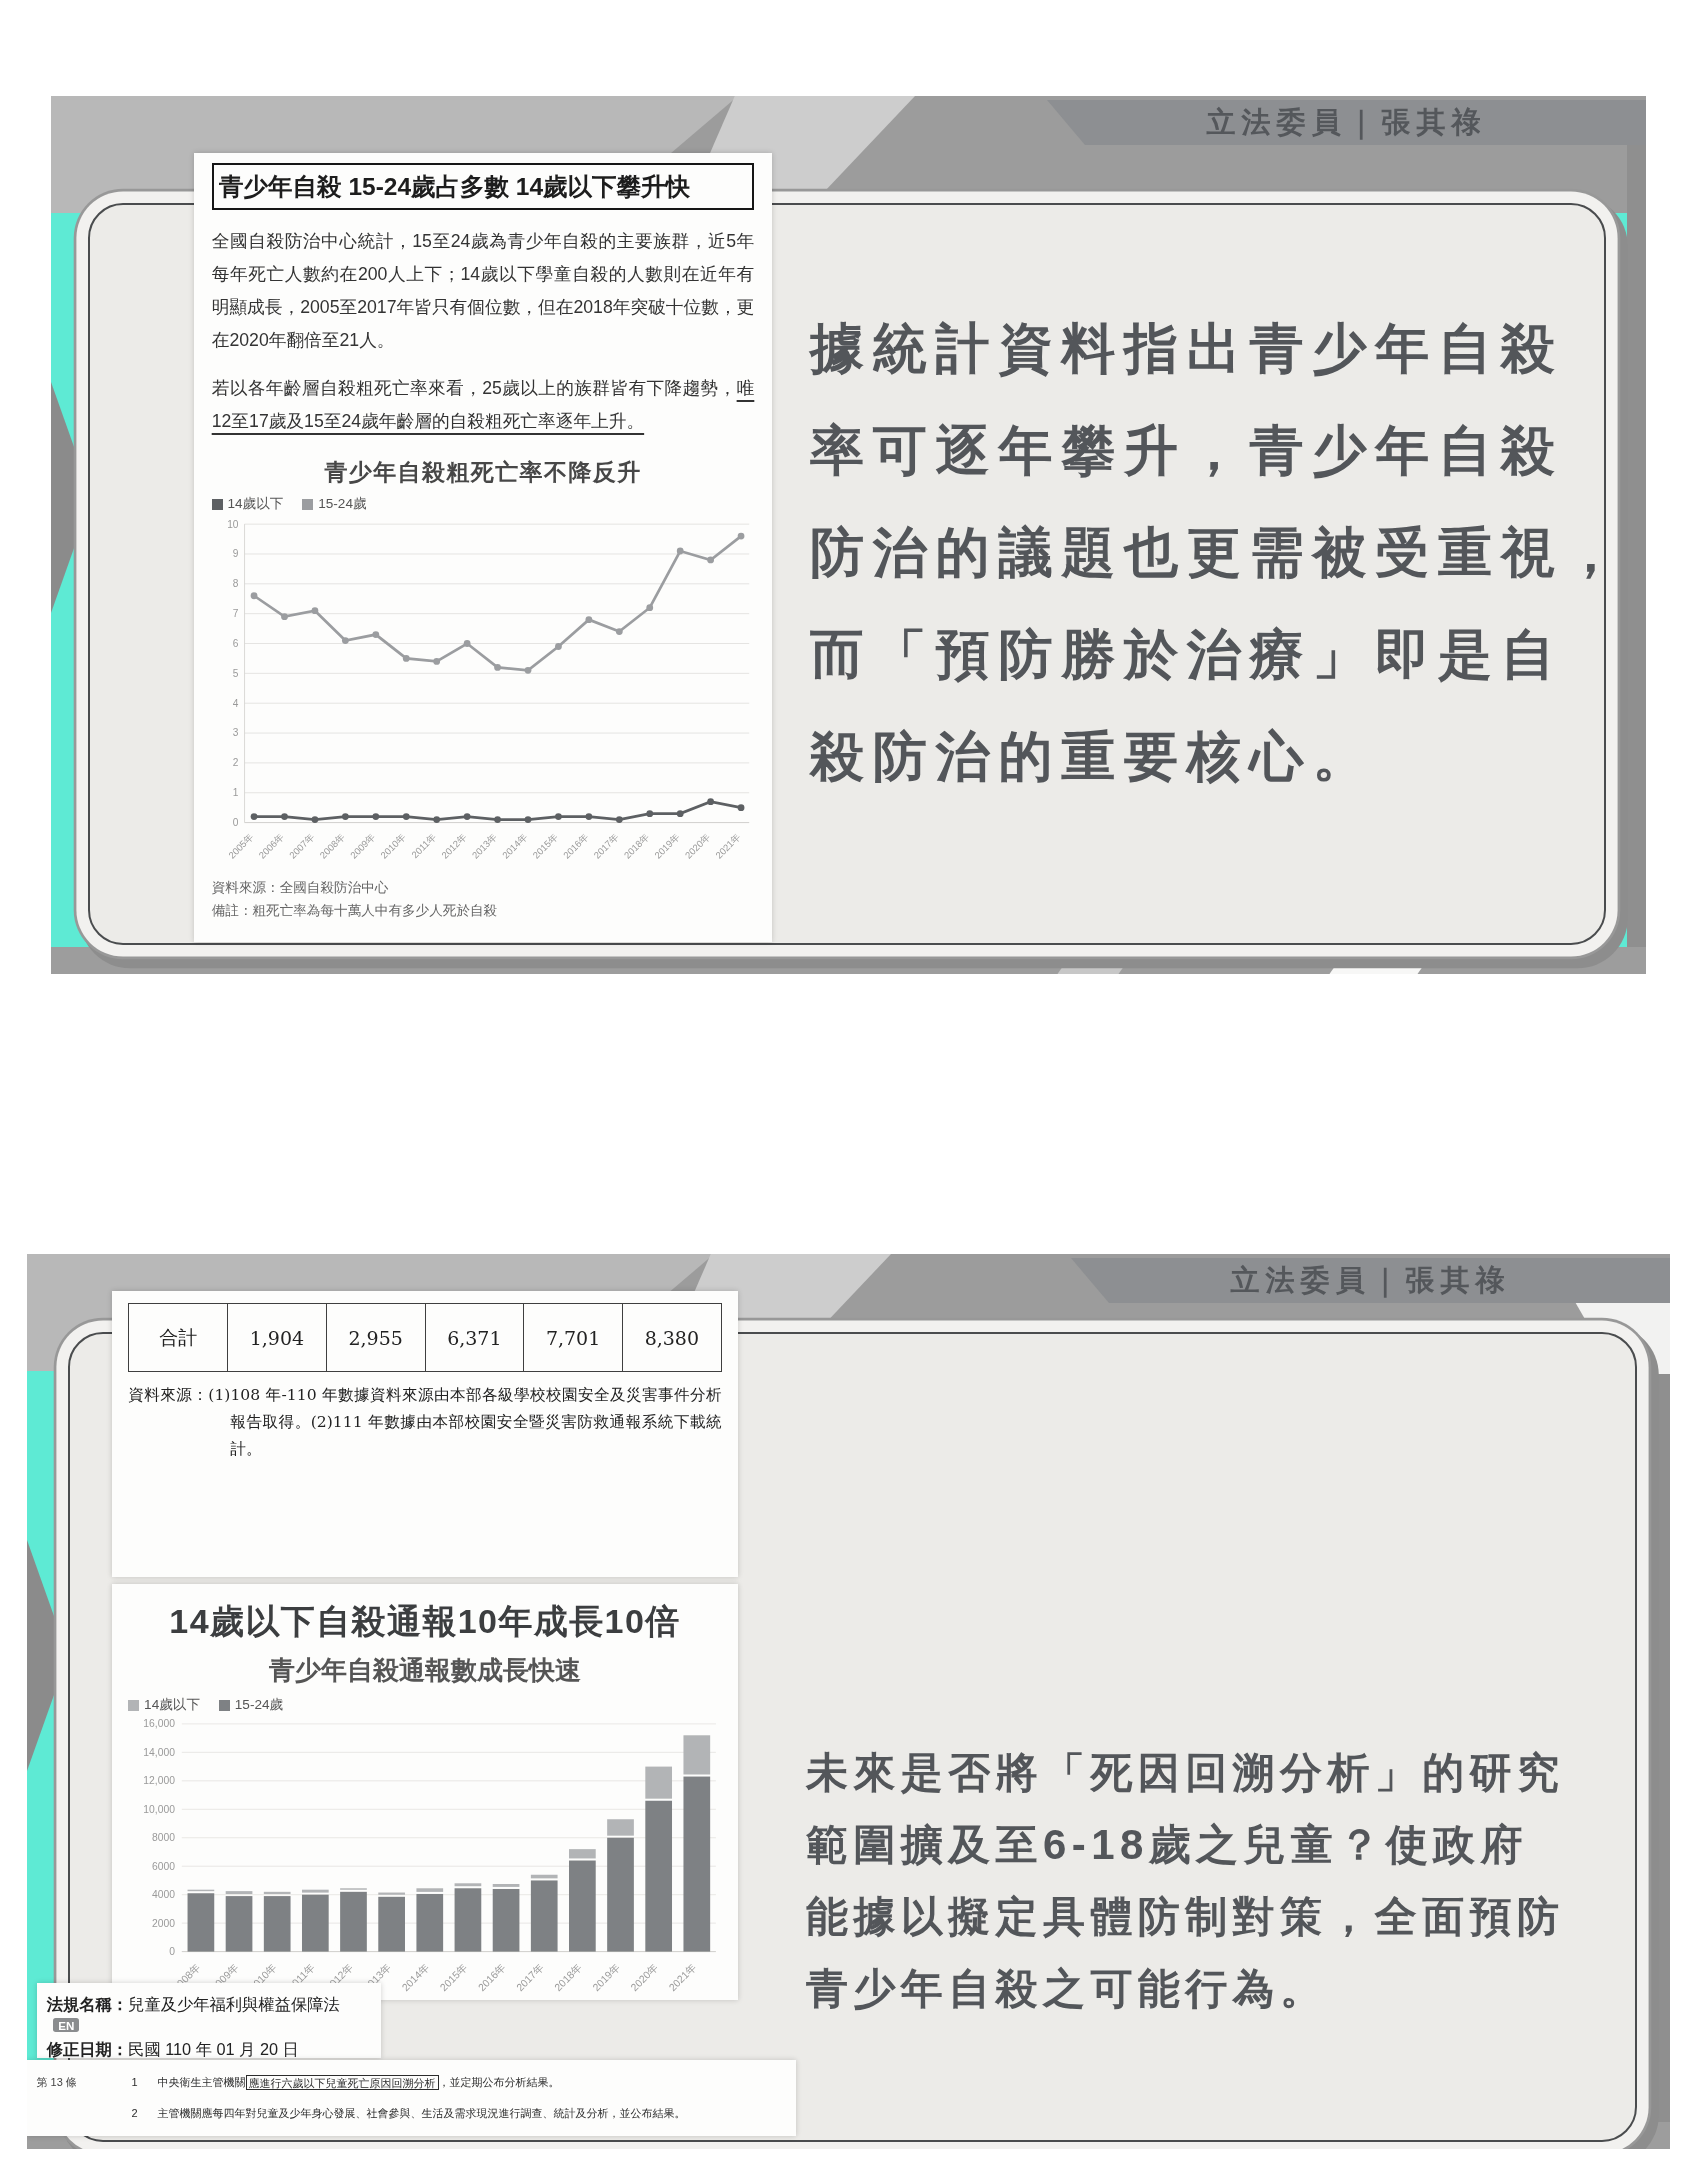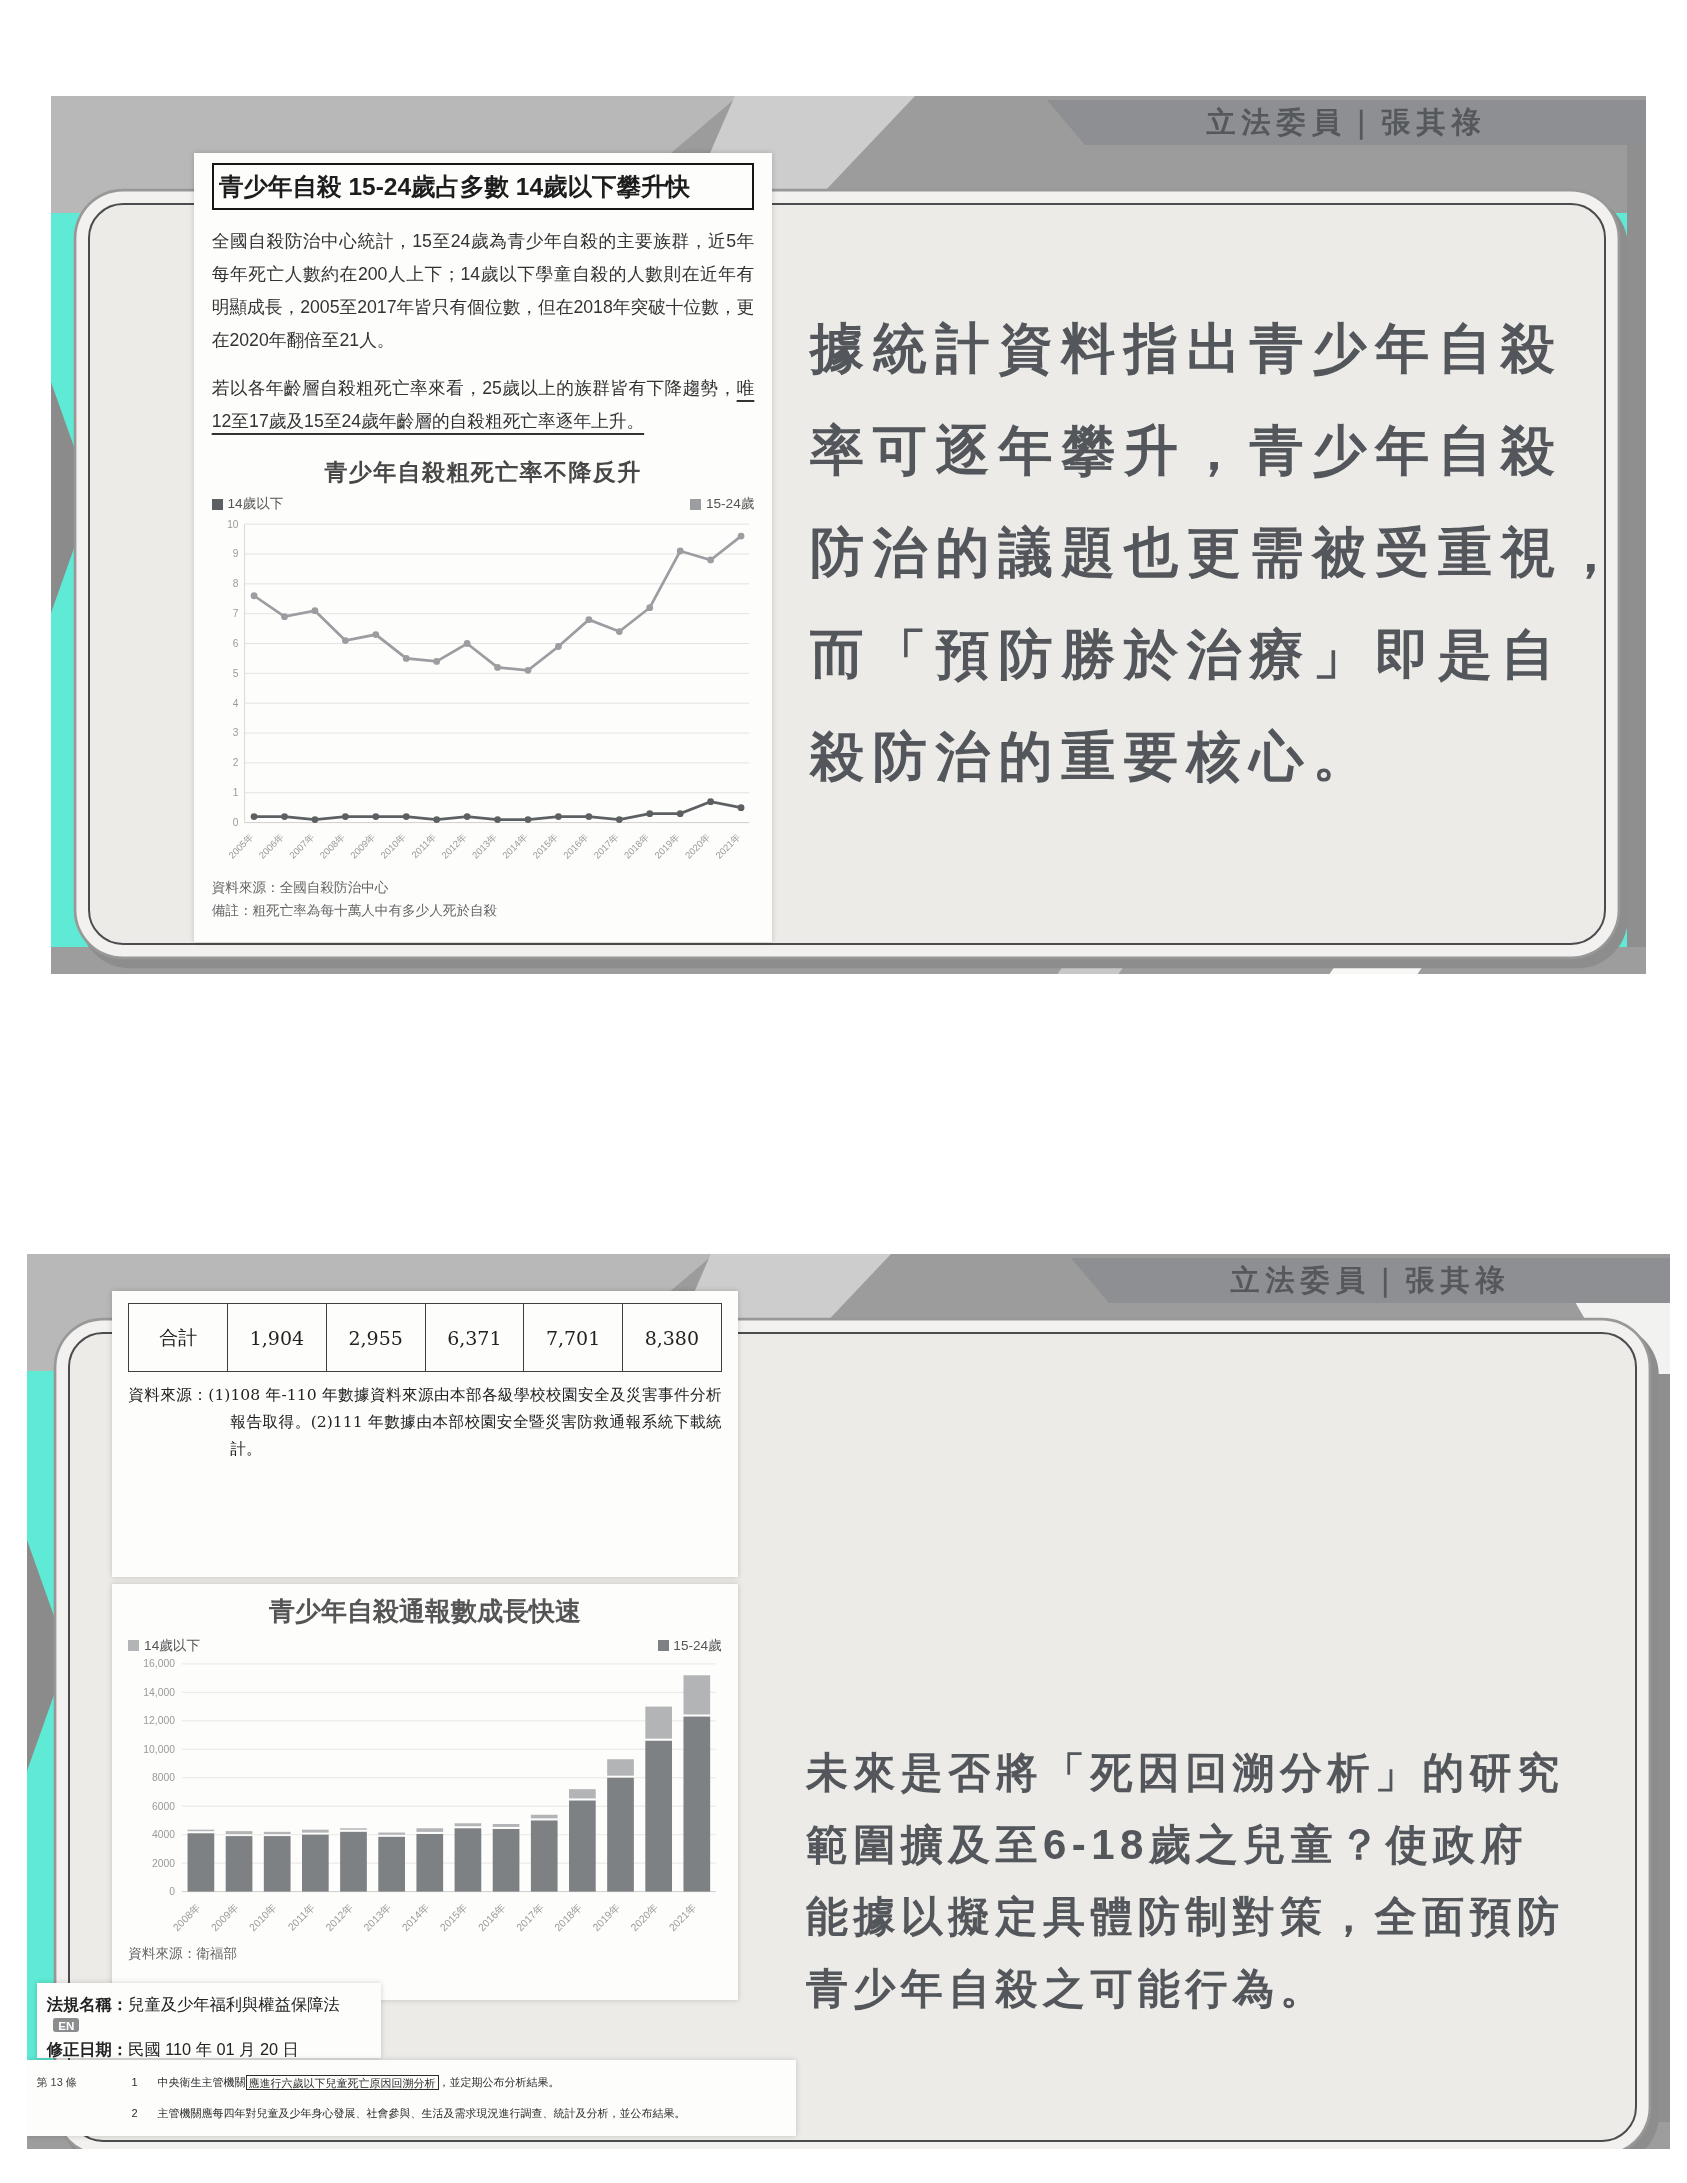--- a/index.html
+++ b/index.html
@@ -26,21 +26,21 @@
   .card1{left:37px;top:107px;width:1514px;height:738px;}
   .card2{left:41px;top:78px;width:1565px;height:806px;}
   .whitebox{position:absolute;z-index:2;background:#fdfdfc;box-sizing:border-box;box-shadow:0 0 5.4px rgba(0,0,0,.18);}
   
   .clipping{left:143px;top:57px;width:578px;height:789px;padding:9.5px 17.7px;}
   .headline-box{border:2.7px solid #161616;padding:5.4px 5.4px;font-size:24.5px;font-weight:700;color:#1d1d1d;
                 letter-spacing:0px;white-space:nowrap;}
   .body{font-size:17.7px;line-height:33px;color:#333;text-align:justify;margin:15px 0 0;}
   .ul{text-decoration:underline;text-decoration-thickness:1.7px;text-underline-offset:6.1px;}
   .chart-title{font-size:23px;font-weight:700;color:#474747;text-align:center;margin:19px 0 6.8px;letter-spacing:1.4px;}
-  .legend{display:flex;justify-content:space-between;gap:4px;font-size:13.6px;color:#555;}
+  .legend{display:flex;justify-content:flex-start;gap:19px;font-size:13.6px;color:#555;}
   .legend .li{display:inline-flex;align-items:center;}
   .legend .sw{width:11px;height:11px;display:inline-block;margin-right:4.8px;}
   svg.chart{display:block;width:100%;margin-top:2.7px;}
   .src{font-size:13.6px;color:#666;margin:1.4px 0;line-height:22px;}
   
   .commentary{position:absolute;z-index:2;font-weight:700;color:#53565a;white-space:pre-line;}
   .c1{left:759px;top:201px;width:864px;font-size:54px;line-height:102px;letter-spacing:8.8px;}
   .c2a{left:779px;top:92px;width:850px;font-size:42px;line-height:72px;letter-spacing:5.4px;}
   .c2b{left:779px;top:483px;width:850px;font-size:42px;line-height:72px;letter-spacing:5.4px;}
   
@@ -233,20 +233,21 @@
             <td>6,371</td>
             <td>7,701</td>
             <td>8,380</td>
           </tr>
     </tbody>
       </table>
     <p class="tnote">資料來源：(1)108 年-110 年數據資料來源由本部各級學校校園安全及災害事件分析報告取得。(2)111 年數據由本部校園安全暨災害防救通報系統下載統計。</p>
   </div>
 
   <div class="whitebox bar-box">
+    <h2 class="bar-head">14歲以下自殺通報10年成長10倍</h2>
     <h3 class="bar-sub">青少年自殺通報數成長快速</h3>
     <div class="legend">
         <span class="li">
           <span class="sw" style="background: rgb(178, 180, 182);"></span>
           <span>14歲以下</span>
         </span>
         <span class="li">
           <span class="sw" style="background: rgb(126, 129, 132);"></span>
           <span>15-24歲</span>
         </span>

